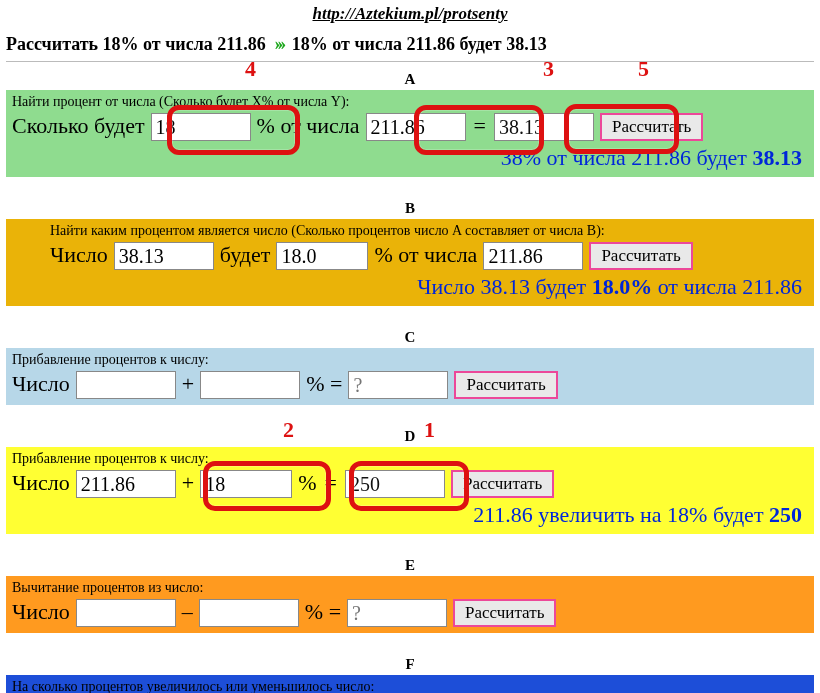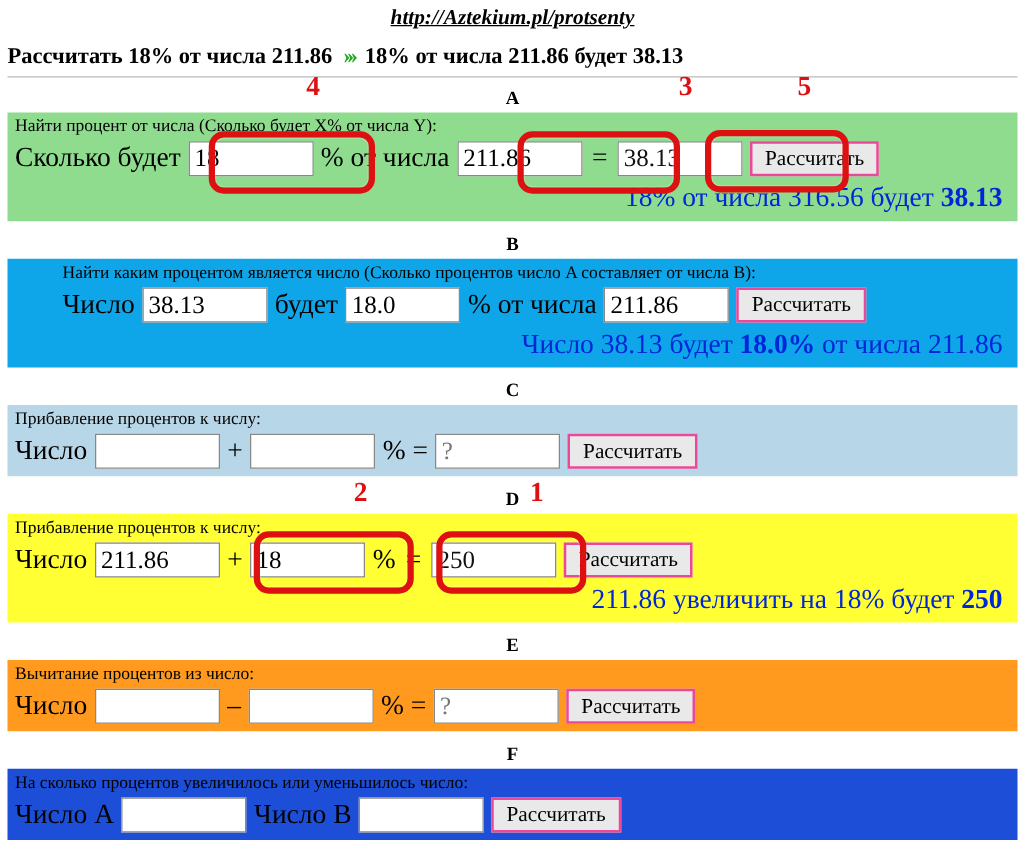--- a/index.html
+++ b/index.html
@@ -39,26 +39,26 @@
     border-top: 1px solid #bbb;
     margin: 0 0 6px 0;
   }
   .section-letter {
     text-align: center;
     font-weight: bold;
     font-size: 15px;
     padding: 3px 0 2px 0;
   }
   .panel {
-    margin-bottom: 8px;
+    margin-bottom: 20px;
     padding: 4px 6px 6px 6px;
     position: relative;
   }
   .panel.green   { background: #8fdc8f; }
-  .panel.grey    { background: #0ea5e9; padding-left: 44px; }
+  .panel.grey    { background: #eab308; padding-left: 44px; }
   .panel.blue    { background: #b7d7e8; }
   .panel.yellow  { background: #ffff33; }
   .panel.orange  { background: #ff9a1f; }
   .panel.pink    { background: #1d4ed8; }
   .caption {
     font-size: 14px;
     color: #000;
     margin-bottom: 3px;
     white-space: nowrap;
   }
@@ -141,21 +141,21 @@
   <div class="formrow">
     <span class="lbl">Сколько будет</span>
     <input class="box" value="18" style="">
     <span class="lbl">% от числа</span>
     <input class="box" value="211.86" style="">
     <span class="big-eq">=</span>
     <input class="box readonly" value="38.13" style="">
     <button class="calc">Рассчитать</button>
   </div>
   <div class="result-line">
-    <span>18% от числа 316.56 будет </span><b>38.13</b>
+    <span>38% от числа 211.86 будет </span><b>38.13</b>
   </div>
   <span class="callout" style="left:161px; top:15px; width:133px; height:50px;"></span>
   <span class="callout" style="left:408px; top:15px; width:130px; height:50px;"></span>
   <span class="callout" style="left:558px; top:14px; width:115px; height:50px;"></span>
 </div>
 
 <div class="section-letter">B</div>
 <div class="panel grey">
   <div class="caption">Найти каким процентом является число (Сколько процентов число A составляет от числа B):</div>
   <div class="formrow">

